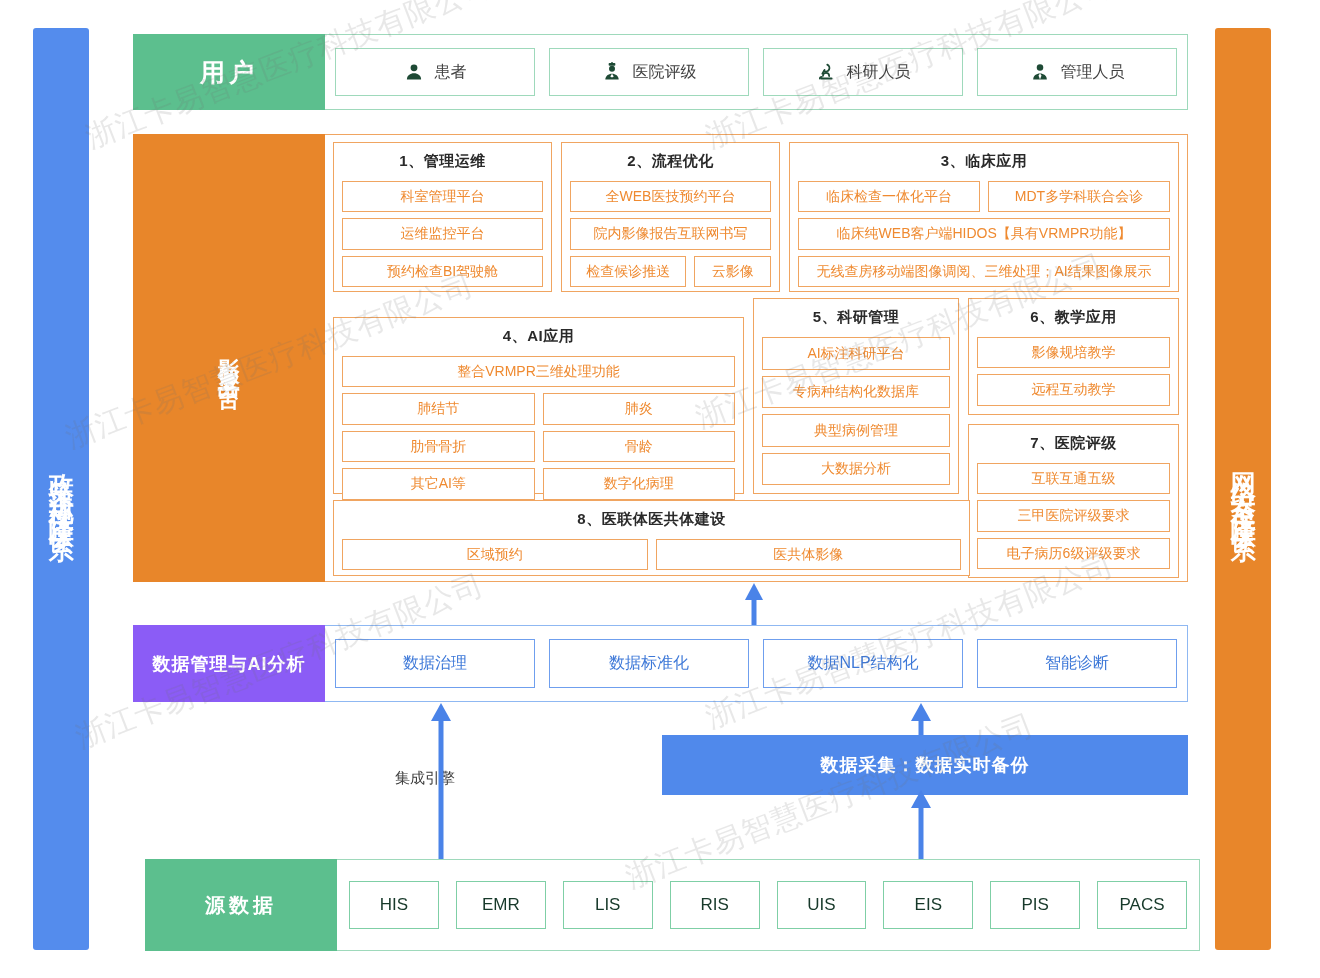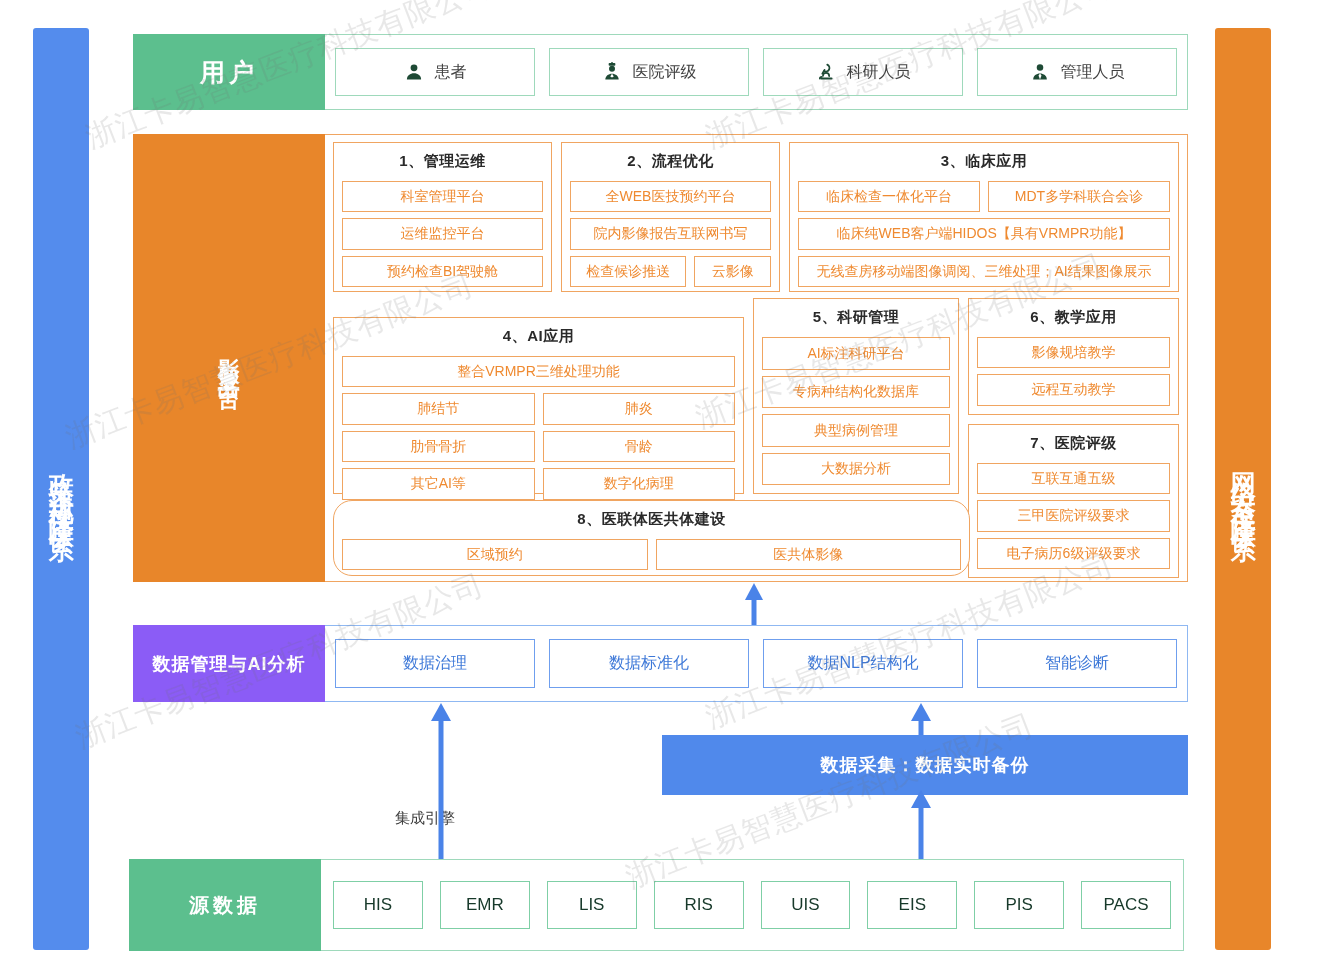--- a/index.html
+++ b/index.html
@@ -134,30 +134,30 @@
     flex: 1 1 0; height: 49px;
     border: 1px solid #6f9fee;
     display: flex; align-items: center; justify-content: center;
     font-size: 16px; color: #3d78d8; background:#fff;
   }
 
   
   #gap-area { position: absolute; left: 133px; top: 702px; width: 1055px; height: 157px; z-index: 2; }
   .integration-label {
     position: absolute; left: 262px; top: 67px;
-    font-size: 15px; color: #3c3c3c; white-space: nowrap; margin-top: 40px;
+    font-size: 15px; color: #3c3c3c; white-space: nowrap;
   }
   #collect-box {
     position: absolute; left: 529px; top: 33px; width: 526px; height: 60px;
     background: #5089eb; display:flex; align-items:center; justify-content:center;
     color:#fff; font-size: 18px; font-weight: bold; letter-spacing: 1px;
   }
 
   
-  #band-src { left: 129px; top: 859px; width: 1055px; height: 92px; }
+  #band-src { left: 145px; top: 859px; width: 1055px; height: 92px; }
   #band-src .band-label { width: 192px; background: #5cbf8e; font-size: 20px; letter-spacing:4px; }
   #band-src .band-body { border: 1px solid #9ed9bb; border-left: none; padding: 0 12px; gap: 17px; }
   .src-chip {
     flex: 1 1 0; height: 48px;
     border: 1px solid #7fcfa6;
     display:flex; align-items:center; justify-content:center;
     font-size: 17px; color: #17392a; background:#fff;
   }
 
   
@@ -337,21 +337,21 @@
             <div class="grp-title">7、医院评级</div>
             <div class="cell">互联互通五级</div>
             <div class="cell">三甲医院评级要求</div>
             <div class="cell">电子病历6级评级要求</div>
           </div>
         </div>
 
       </div>
 
       <div class="mid-row" style="height:76px;">
-        <div class="grp" style="flex:0 0 637px;border-radius:19px;">
+        <div class="grp" style="flex:0 0 637px;">
           <div class="grp-title">8、医联体医共体建设</div>
           <div class="cell-row" style="flex:1 1 auto;">
             <div class="cell">区域预约</div>
             <div class="cell">医共体影像</div>
           </div>
         </div>
       </div>
 
     </div>
   </div>

